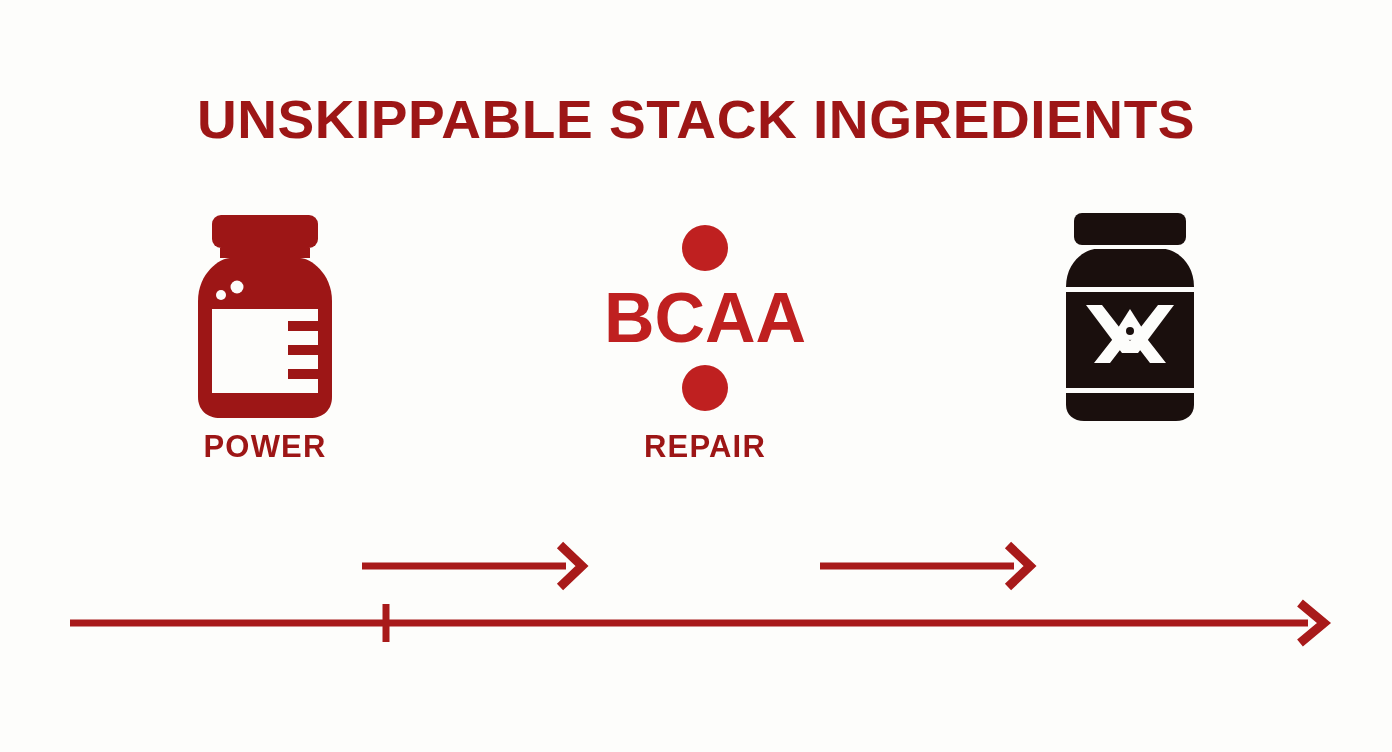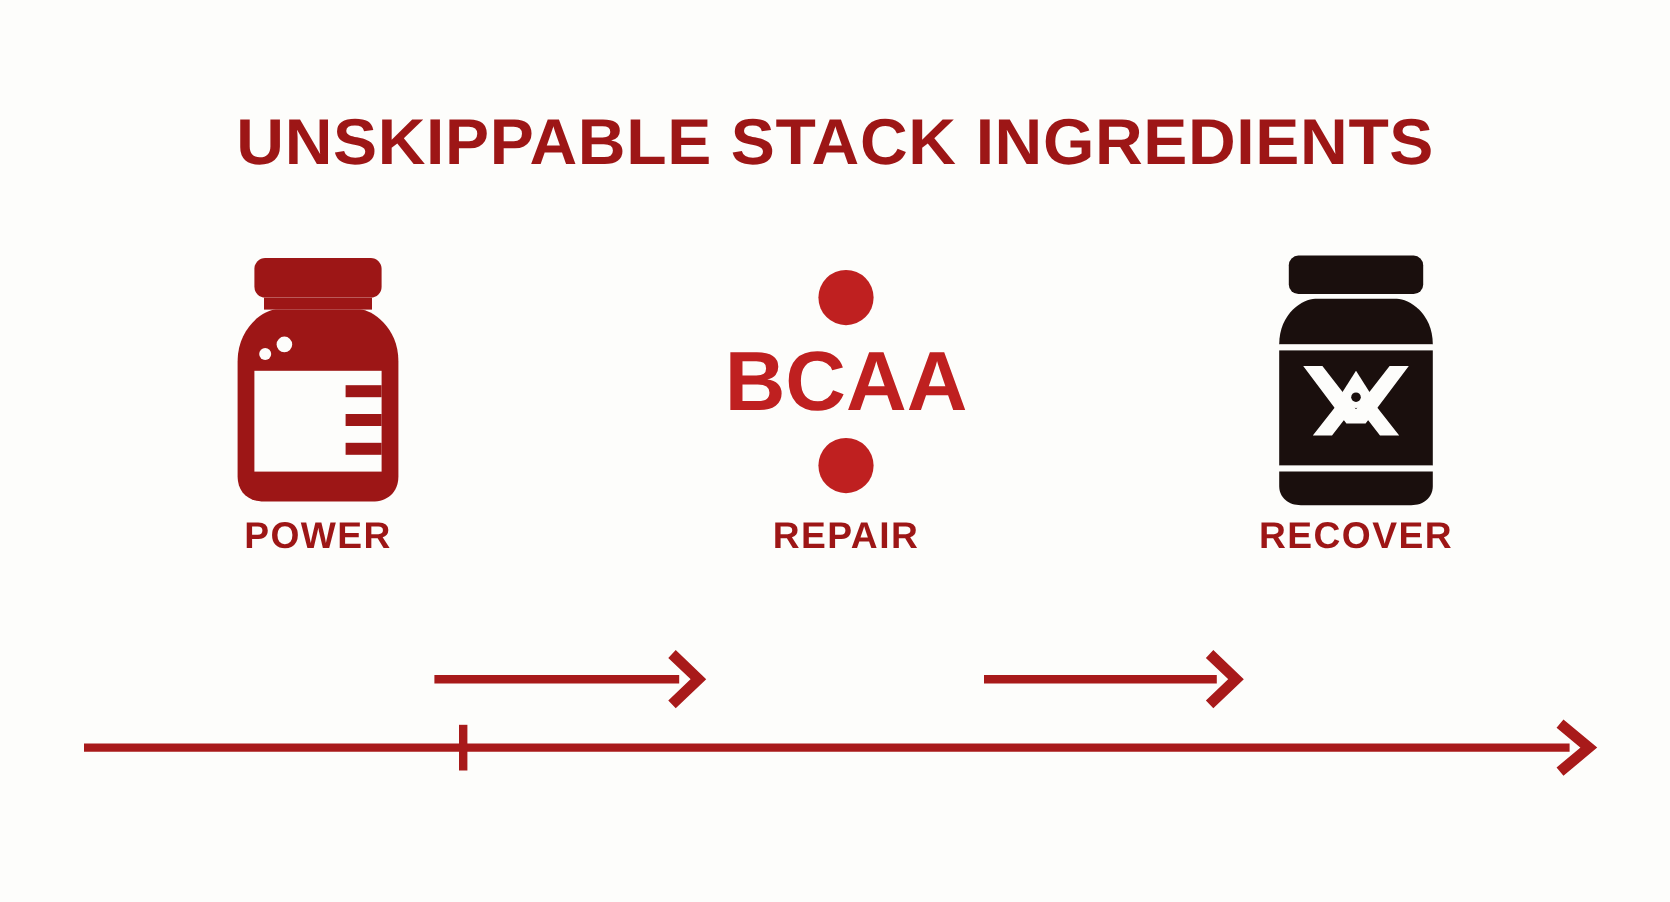--- a/index.html
+++ b/index.html
@@ -164,21 +164,20 @@
             <g fill="#fdfdfb">
               <path d="M36 92 L52 92 L80 128 L108 92 L124 92 L88 140 L72 140 Z"></path>
               <path d="M80 96 L94 118 L66 118 Z"></path>
               <path d="M44 150 L80 104 L116 150 L100 150 L80 124 L60 150 Z"></path>
               <circle cx="80" cy="118" r="9"></circle>
             </g>
             <circle cx="80" cy="118" r="4" fill="#1a0f0d"></circle>
           </svg>
         </span>
       </div>
-      <div class="step-label">RECOVER</div>
     </div>
 
     <div class="flow-arrow arrow-1">
       <svg width="228" height="52" viewBox="0 0 228 52" aria-hidden="true">
         <line x1="2" y1="26" x2="206" y2="26" stroke="#a81a1a" stroke-width="7" stroke-linecap="butt"></line>
         <polyline points="200,5 222,26 200,47" fill="none" stroke="#a81a1a" stroke-width="9" stroke-linecap="butt" stroke-linejoin="miter"></polyline>
       </svg>
     </div>
 
     <div class="flow-arrow arrow-2">

